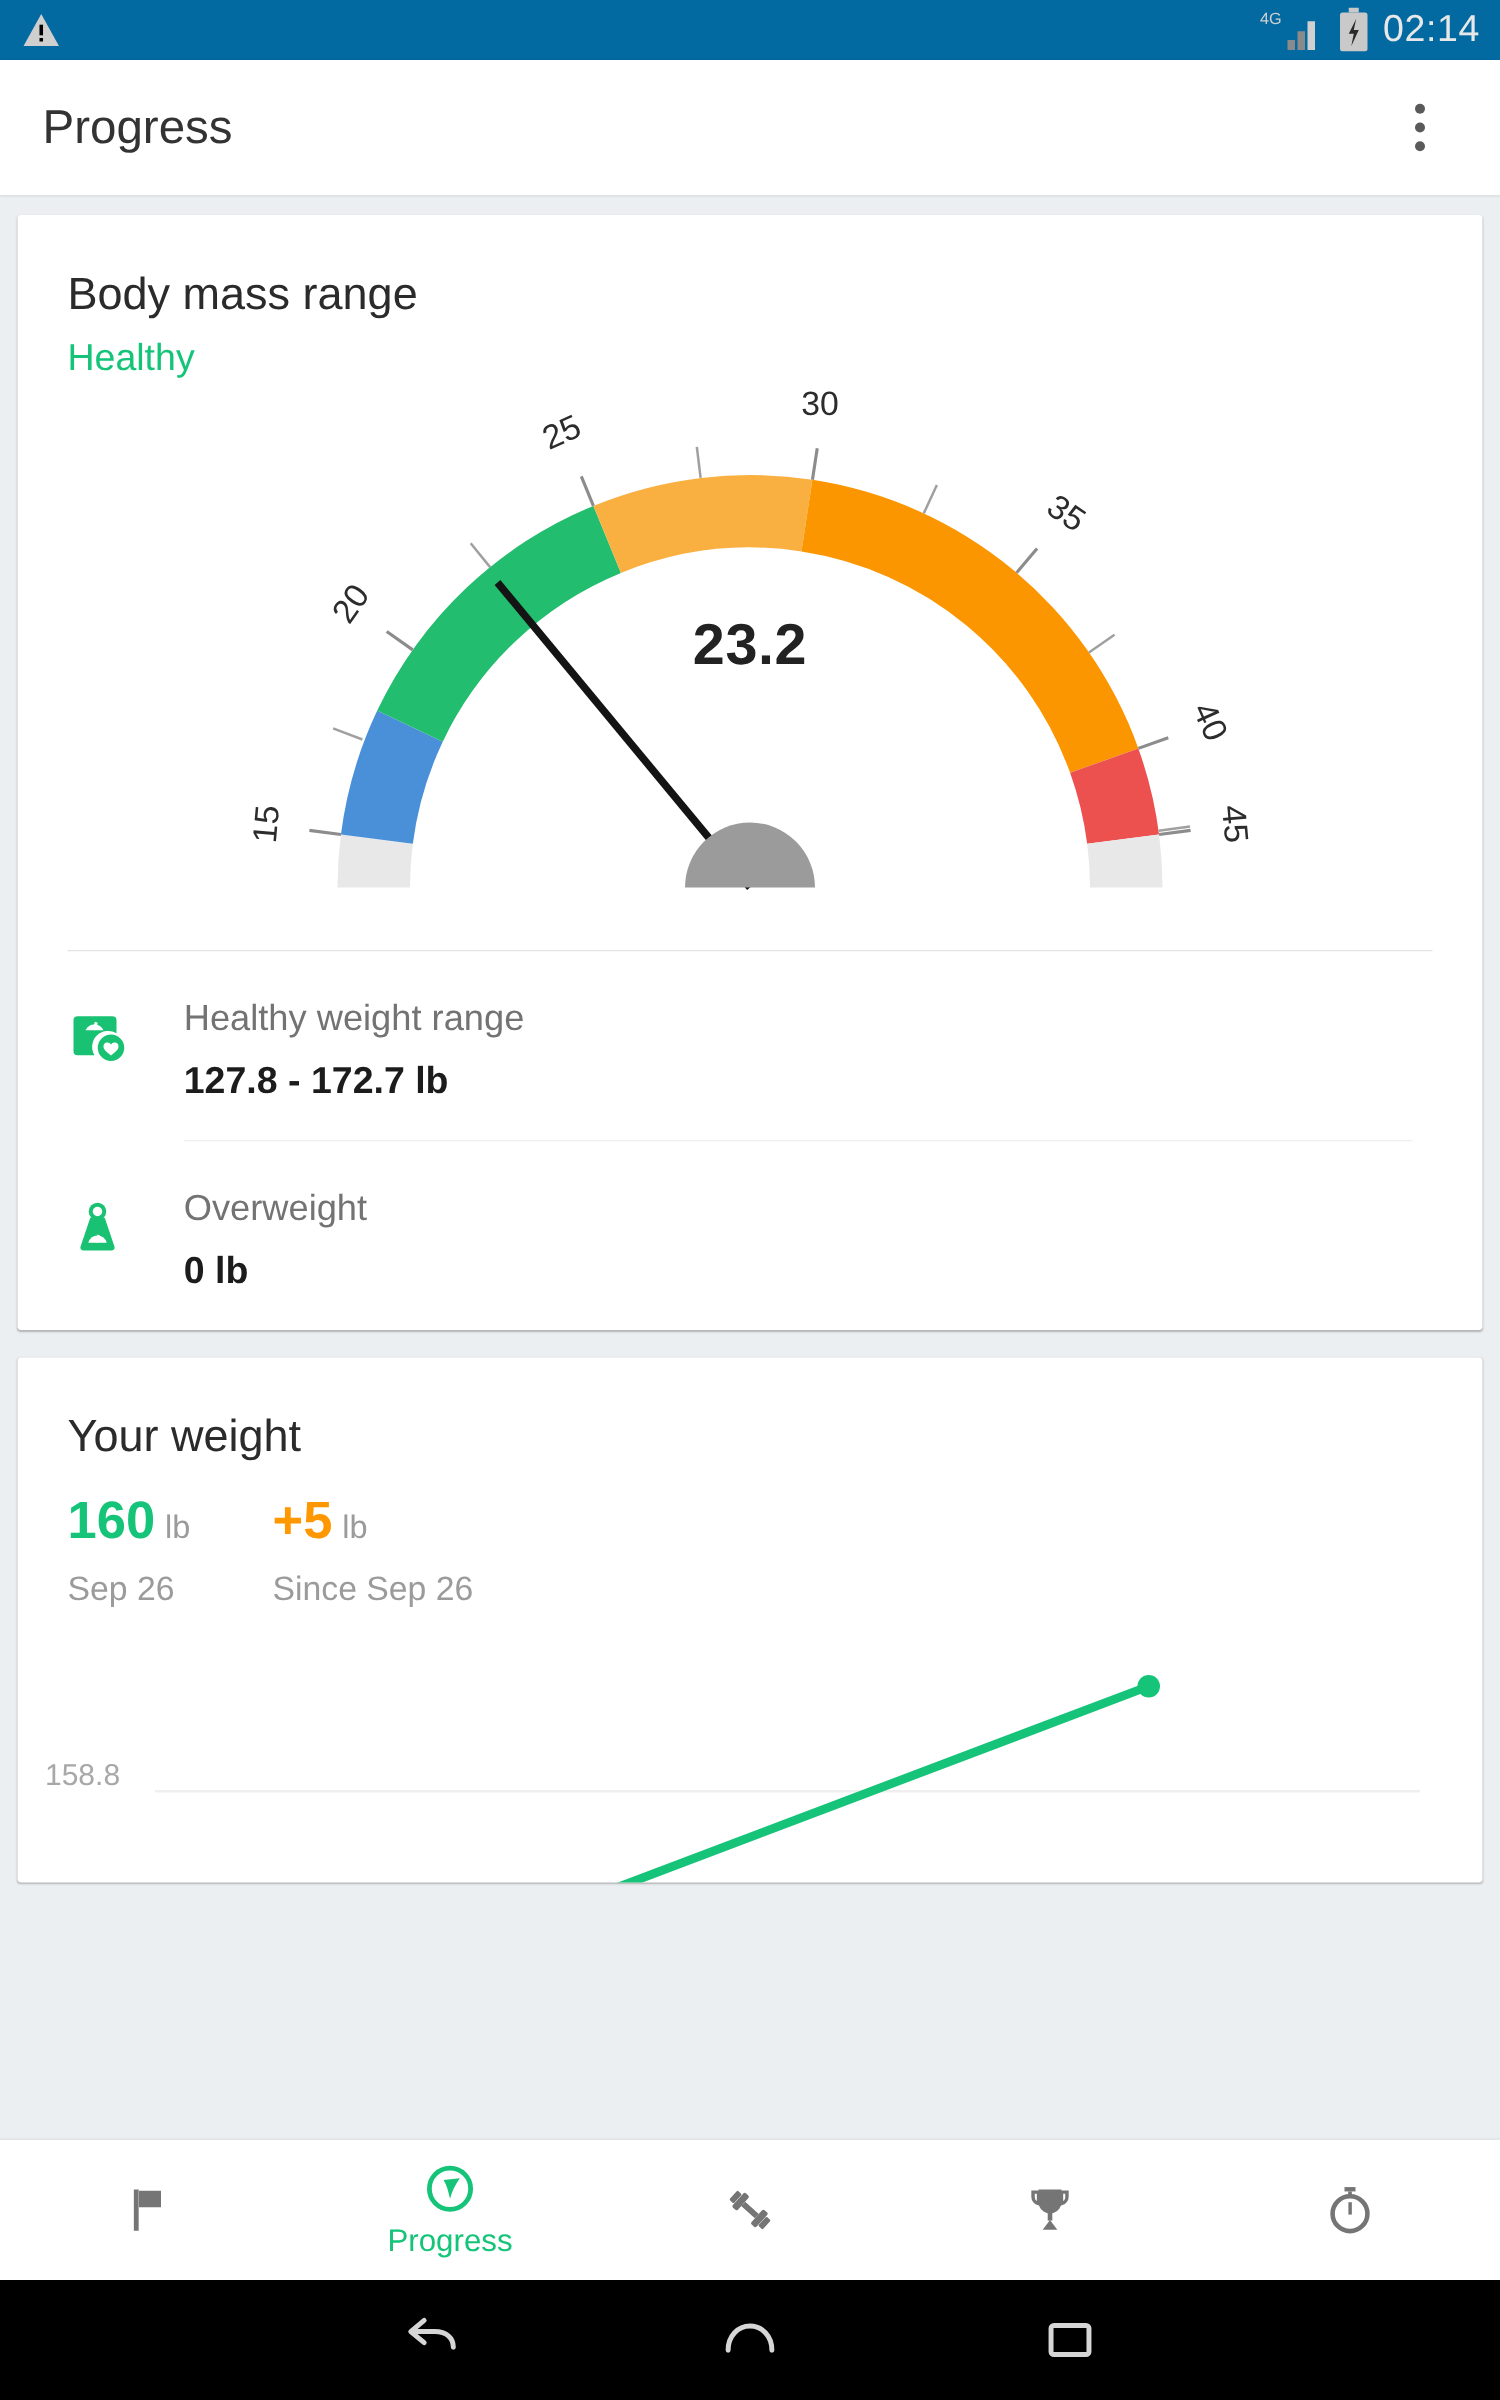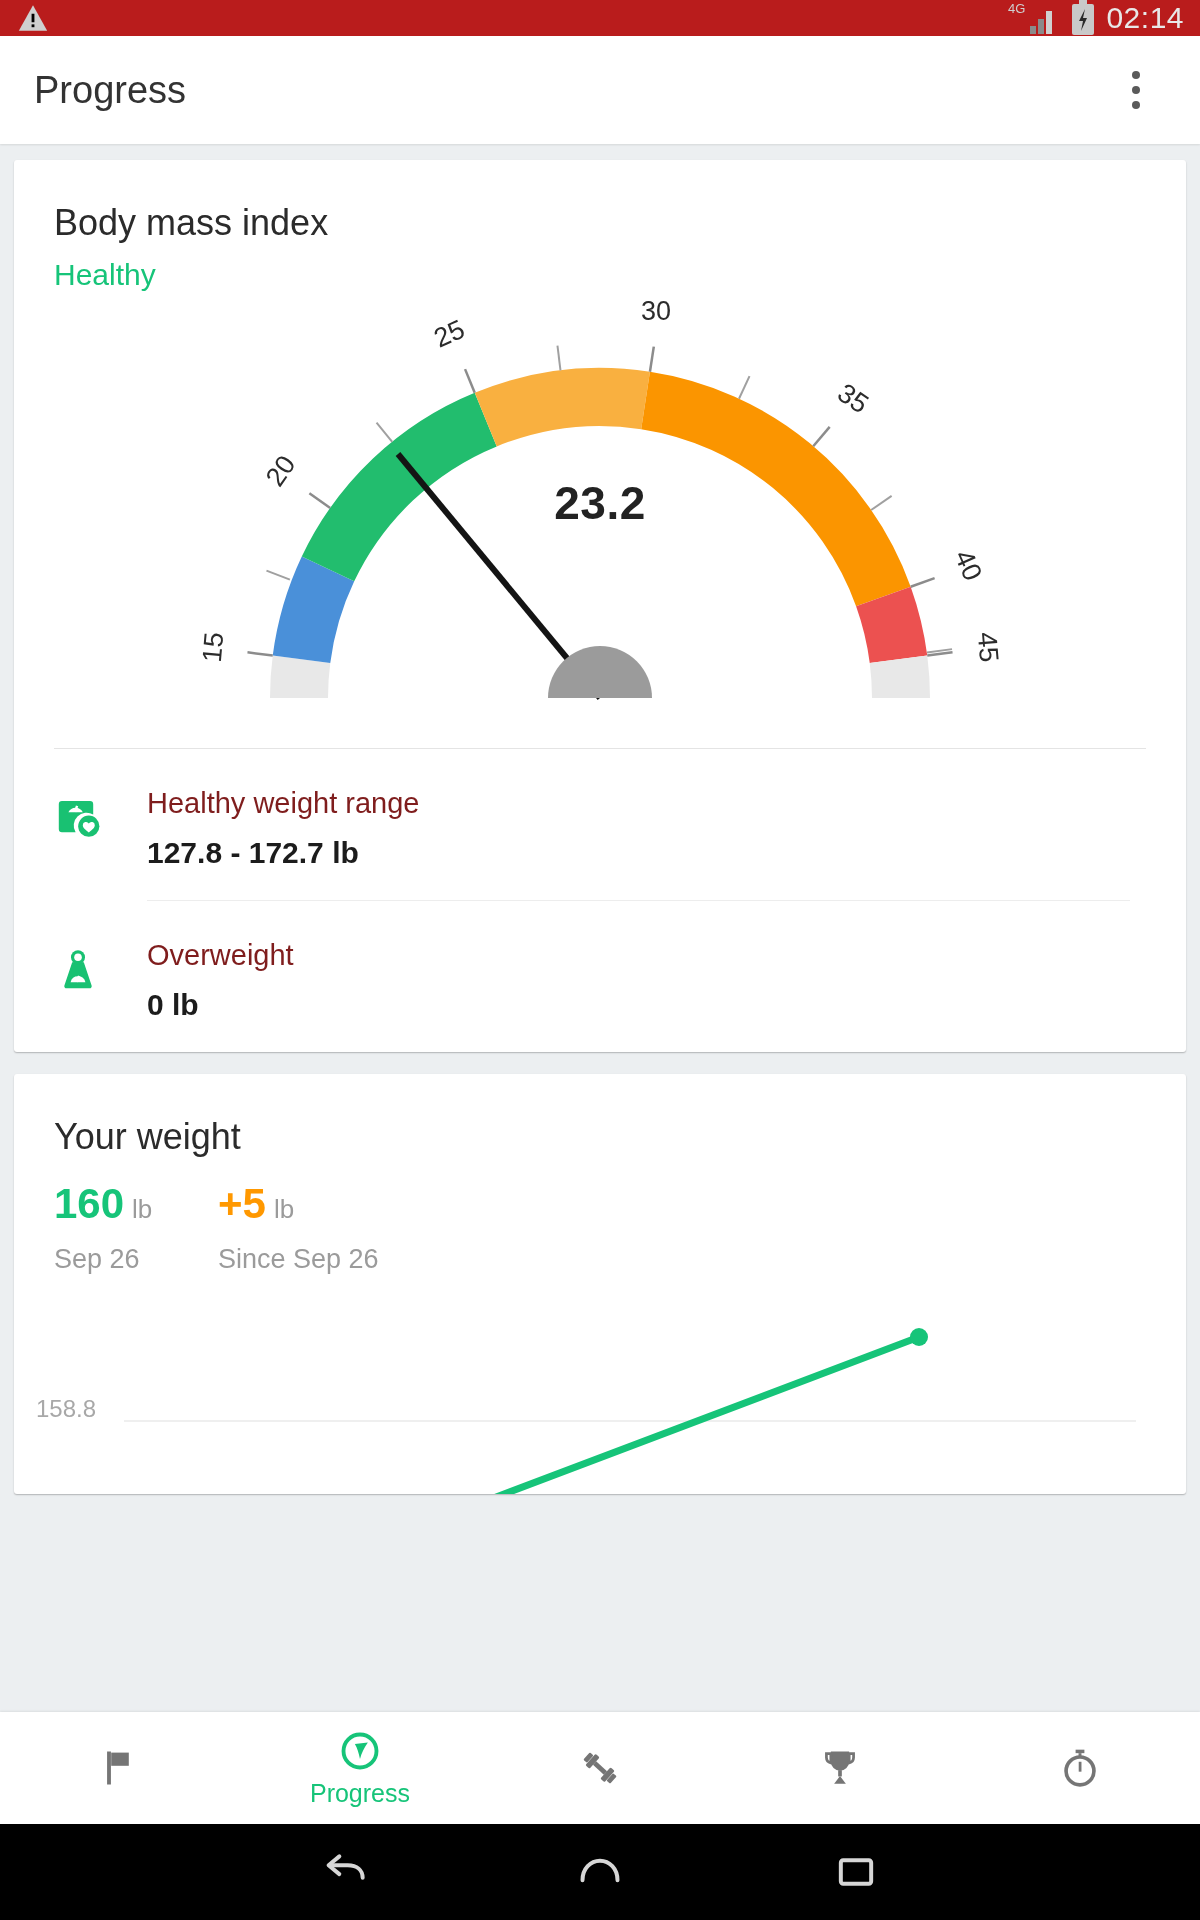--- a/index.html
+++ b/index.html
@@ -6,21 +6,21 @@
   html, body {
     width: 1200px; height: 1920px;
     background: #ECEFF1;
     font-family: "Liberation Sans", sans-serif;
     overflow: hidden;
   }
   .phone { position: relative; width: 1200px; height: 1920px; background: #ECEFF1; }
 
   
   .statusbar {
-    height: 36px; background: #b91c1c; display: flex; align-items: center;
+    height: 48px; background: #0369a1; display: flex; align-items: center;
     padding: 0 16px; color: #cfcfcf;
   }
   .sb-left { display: flex; align-items: center; gap: 10px; }
   .sb-right { margin-left: auto; display: flex; align-items: center; gap: 10px; }
   .sb-clock { color: #e8e8e8; font-size: 30px; letter-spacing: .5px; }
   .warn-icon svg { display: block; }
   .sig-icon { display: flex; align-items: flex-end; position: relative; }
   .bat-icon svg { display: block; }
 
   
@@ -55,21 +55,21 @@
   }
 
   .divider-full { height: 1px; background: #E4E4E4; margin: 0 40px; }
   .divider-inset { height: 1px; background: #EDEDED; margin-left: 133px; margin-right: 56px; }
 
   
   .inforow { display: flex; align-items: flex-start; padding: 38px 40px 30px 40px; }
   .inforow .ico { width: 93px; flex: 0 0 93px; padding-top: 6px; }
   .inforow .ico svg { display: block; }
   .inforow .txt { padding-top: 0; }
-  .inforow .label { font-size: 29px; color: #7f1d1d; }
+  .inforow .label { font-size: 29px; color: #737373; }
   .inforow .value { font-size: 30px; color: #1c1c1c; font-weight: bold; margin-top: 16px; }
 
   
   .weight-stats { display: flex; margin-top: 22px; }
   .wcol { }
   .wcol.first { width: 164px; }
   .wbig { font-size: 42px; font-weight: 700; }
   .wunit { font-size: 26px; color: #9b9b9b; margin-left: 8px; }
   .wdate { font-size: 27px; color: #9b9b9b; margin-top: 16px; }
 
@@ -138,21 +138,21 @@
       <i></i>
         <i></i>
         <i></i>
     </div>
   </div>
 
   <div class="scroll">
 
     <div class="card">
       <div class="card-pad">
-        <div class="card-title">Body mass index</div>
+        <div class="card-title">Body mass range</div>
         <div class="card-sub" style="color:#16C479">Healthy</div>
       </div>
 
       <div class="gauge-wrap">
         <svg width="880" height="450" viewBox="0 0 880 450">
           <g transform="translate(440,400)">
 
             <path d="M -330 0 A 330 330 0 0 1 -327.26 -42.42 L -269.74 -34.97 A 272 272 0 0 0 -272 0 Z" fill="#E8E8E8"></path>
 
             <path d="M -327.26 -42.42 A 330 330 0 0 1 -298.22 -141.53 L -245.79 -116.66 A 272 272 0 0 0 -269.74 -34.97 Z" fill="#4A90D9"></path>

